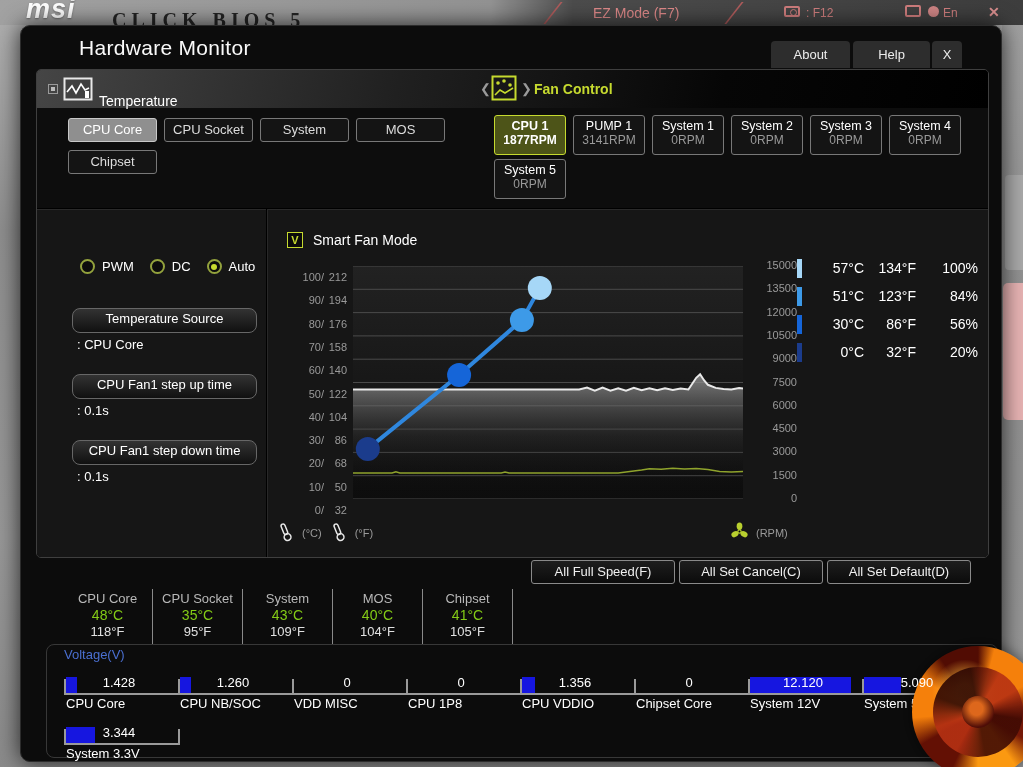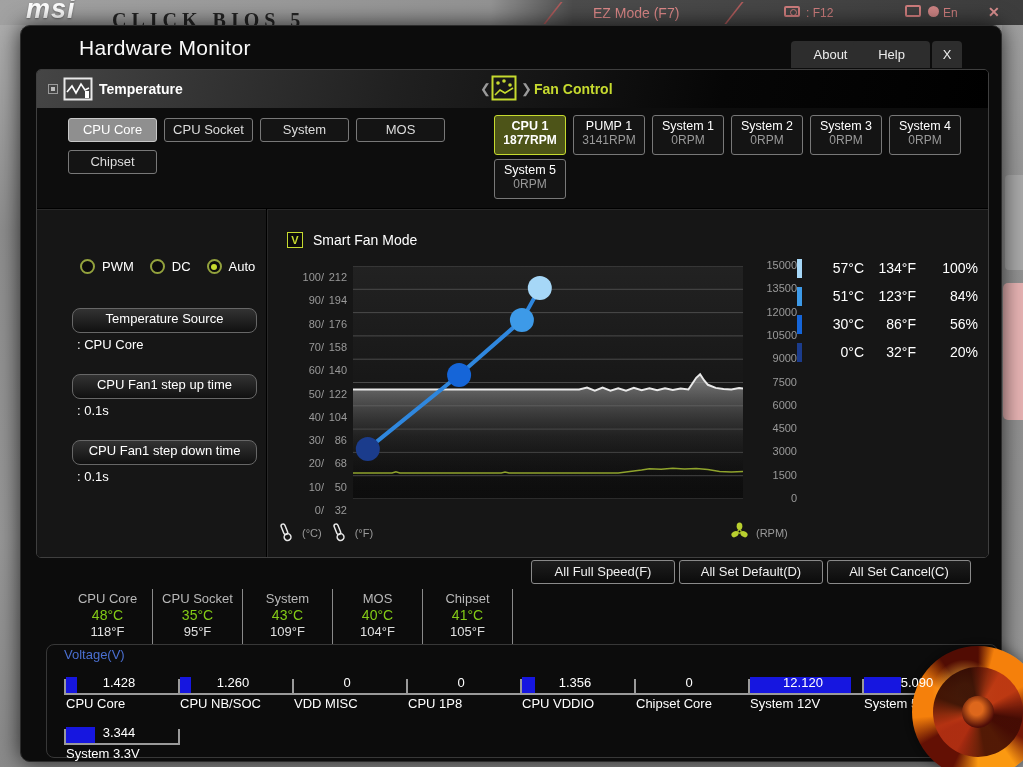--- a/index.html
+++ b/index.html
@@ -33,34 +33,34 @@
               background:linear-gradient(#a0a0a0,#8f8f8f 40%,#989898); }
   .bd-pill-gray { position:absolute; right:0; top:150px; width:18px; height:95px; background:#a9a9a9; border-radius:4px 0 0 4px; }
   .bd-pill-pink { position:absolute; right:0; top:258px; width:20px; height:137px; background:#e7b3b3; border-radius:5px 0 0 5px; }
 
   
   .dialog { position:absolute; left:20px; top:25px; width:982px; height:737px; background:#0c0c0c;
             border-radius:10px; border:1px solid #2c2c2c; box-shadow:0 0 22px rgba(0,0,0,.75); }
   .win-title { position:absolute; left:58px; top:10px; color:#fafafa; font-size:21px; letter-spacing:.3px; }
   .win-btn { position:absolute; top:15px; height:27px; background:#2d2d2d; border-radius:4px 4px 0 0;
              color:#ececec; font-size:13px; text-align:center; line-height:27px; cursor:pointer; }
-  .win-about { left:770px; width:79px; }
+  .win-about { left:750px; width:79px; }
   .win-help  { left:832px; width:77px; }
   .win-x     { left:911px; width:30px; }
 
   
   .panel { position:absolute; left:15px; top:43px; width:953px; height:489px; background:#0d0d0d;
            border:1px solid #3f3f3f; border-radius:5px; overflow:hidden; }
   .content-bg { position:absolute; left:0; top:139px; right:0; bottom:0; background:#161616; }
   .panel-head { position:absolute; left:0; top:0; width:100%; height:38px;
                 background:linear-gradient(102deg,#454545 0%,#202020 38%,#060606 72%,#000 100%); }
   .sec-temp-mini { position:absolute; left:11px; top:14px; width:10px; height:10px; border:1px solid #9a9a9a; }
   .sec-temp-mini::after { content:""; position:absolute; left:2px; top:2px; width:4px; height:4px; background:#bbb; }
   .sec-temp-icon { position:absolute; left:26px; top:7px; }
-  .sec-temp-label { position:absolute; left:62px; top:11px; color:#fff; font-size:14px; font-weight:bold;text-align:center; }
+  .sec-temp-label { position:absolute; left:62px; top:23px; color:#fff; font-size:14px; font-weight:normal;text-align:center; }
   .sec-fan-chevL { position:absolute; left:443px; top:11px; color:#9a9a9a; font-size:13px; }
   .sec-fan-icon { position:absolute; left:454px; top:5px; }
   .sec-fan-chevR { position:absolute; left:484px; top:11px; color:#9a9a9a; font-size:13px; }
   .sec-fan-label { position:absolute; left:497px; top:11px; color:#c6da2f; font-size:14px; font-weight:bold; }
 
   .temp-tabs { position:absolute; left:31px; top:48px; width:400px; display:flex; flex-wrap:wrap; gap:8px 7px; }
   .temp-tab { width:89px; height:24px; background:#141414; border:1px solid #787878; border-radius:3px;
               color:#dcdcdc; font-size:13px; text-align:center; line-height:22px; cursor:pointer; }
   .temp-tab.sel { background:#8f8f8f; border-color:#c8c8c8; color:#fff; }
 
@@ -390,22 +390,22 @@
             <div class="leg-bar" style="background: rgb(27, 60, 140);"></div>
             <div class="leg-c" style="display: inline-block;">0°C</div>
             <div class="leg-f" style="display: inline-block;">32°F</div>
             <div class="leg-p" style="display: inline-block;">20%</div>
           </div>
         </div>
     </div>
 
     <div class="actions" id="actions">
         <div class="action-btn">All Full Speed(F)</div>
+        <div class="action-btn">All Set Cancel(C)</div>
         <div class="action-btn">All Set Default(D)</div>
-        <div class="action-btn">All Set Cancel(C)</div>
       </div>
     <div class="readouts" id="readouts">
         <div class="ro-cell">
           <div class="ro-name">CPU Core</div>
           <div class="ro-c">48°C</div>
           <div class="ro-f">118°F</div>
         </div>
         <div class="ro-cell">
           <div class="ro-name">CPU Socket</div>
           <div class="ro-c">35°C</div>

